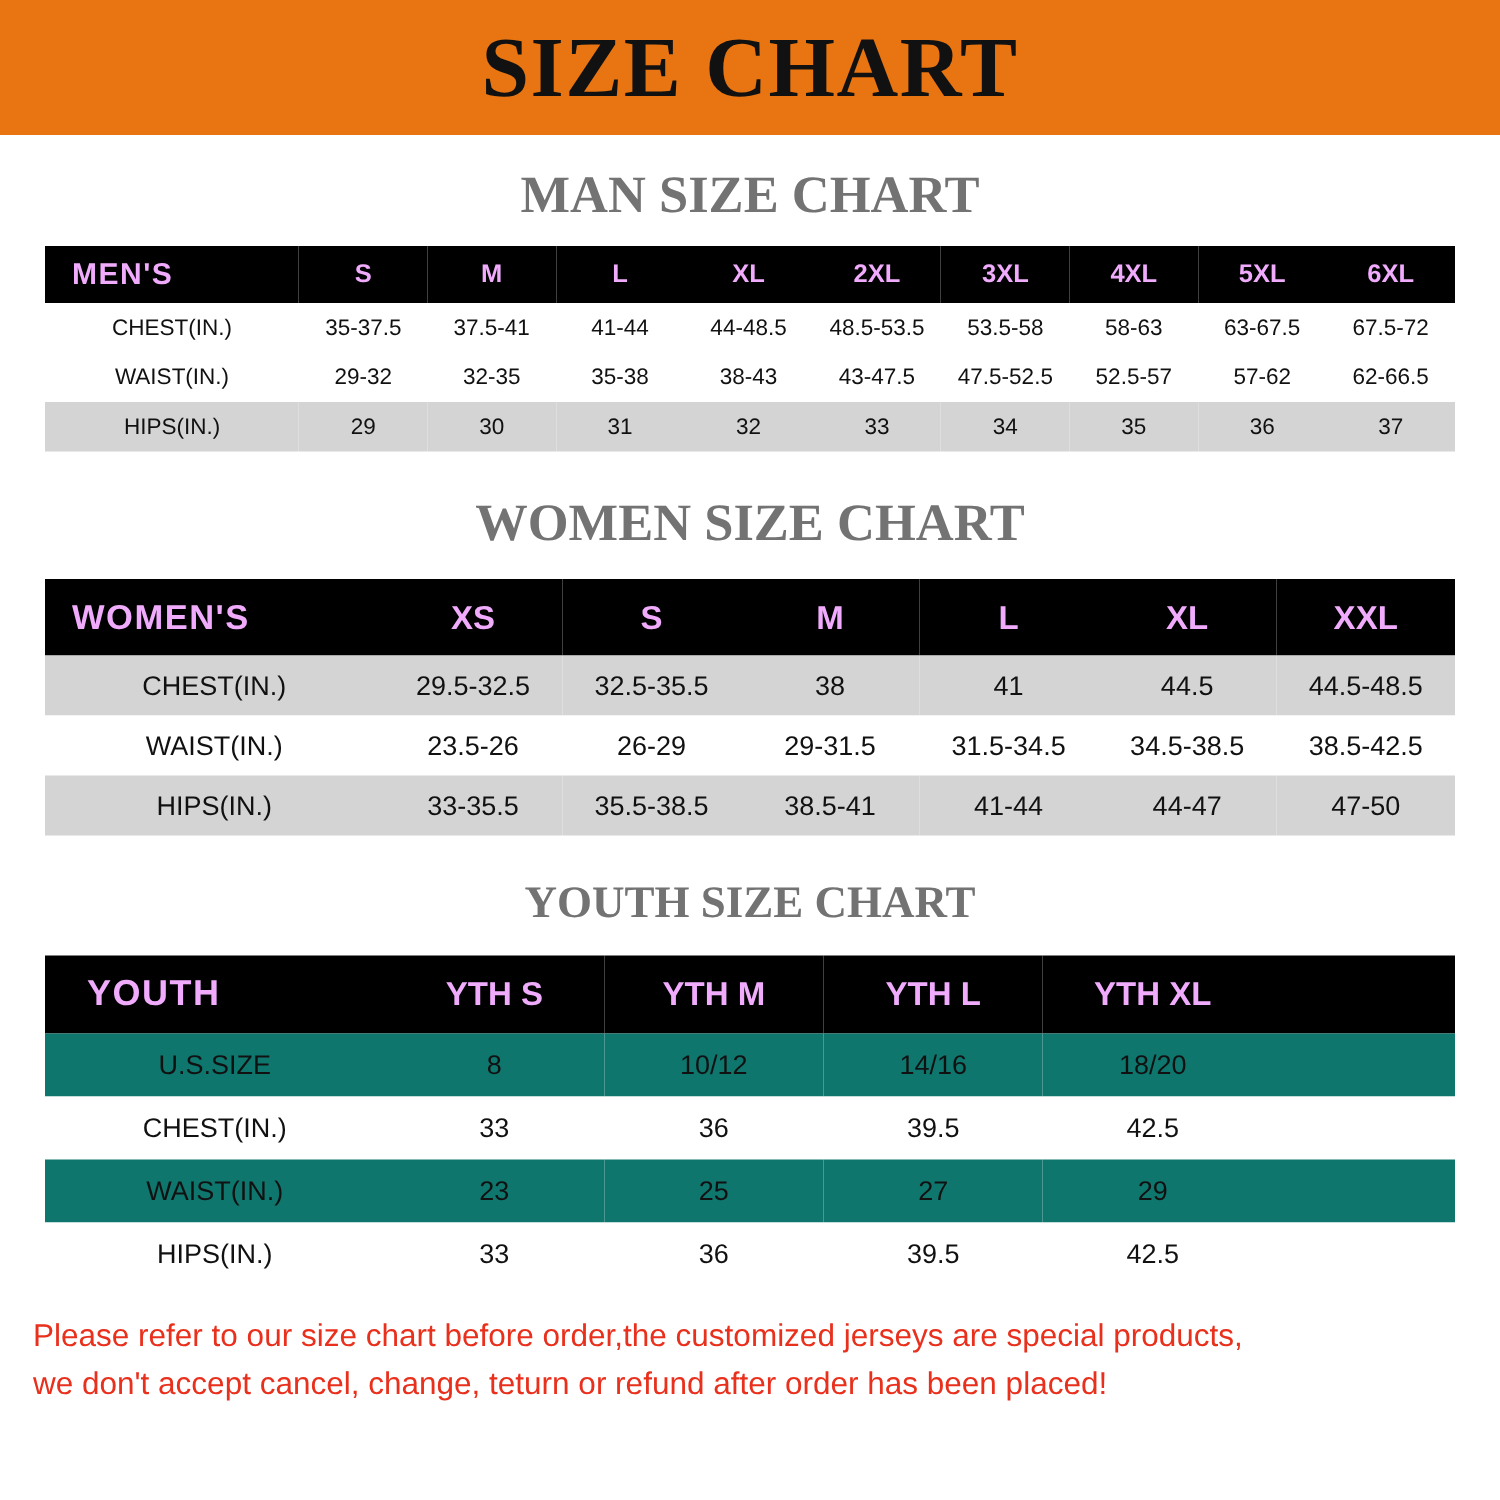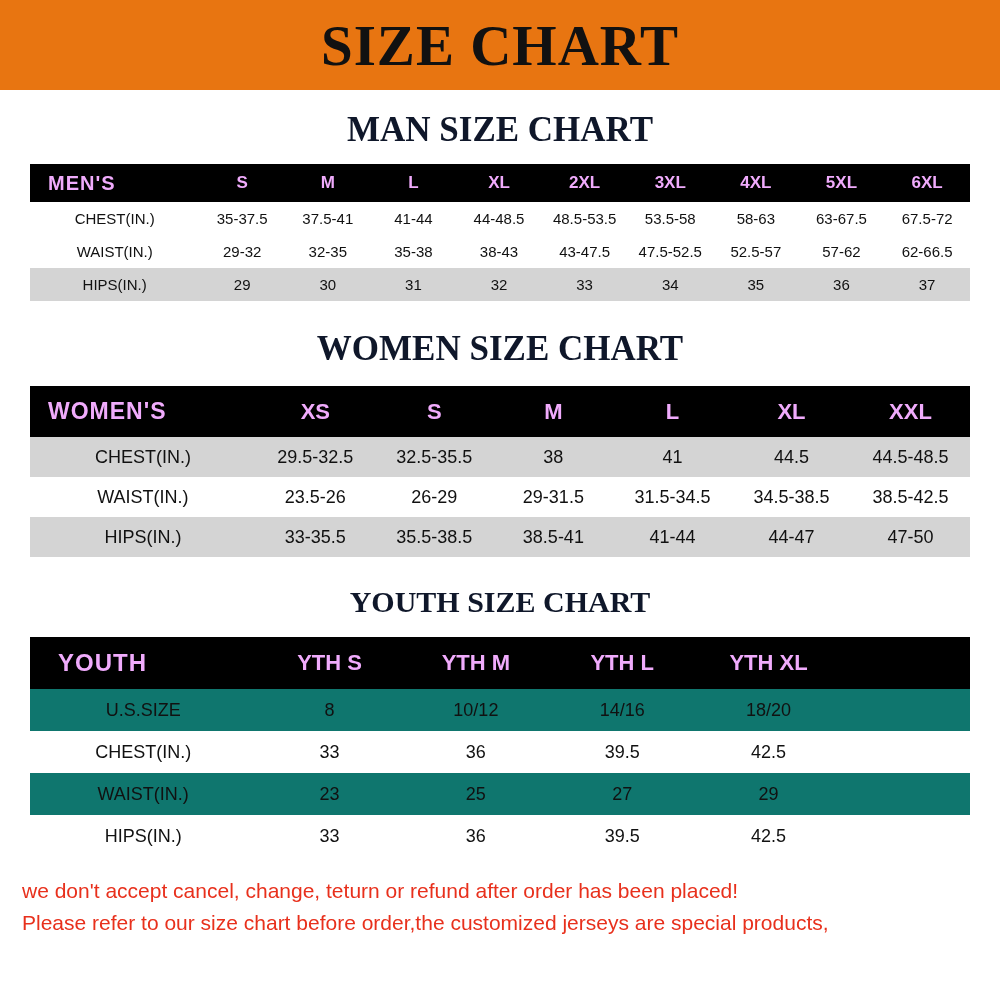--- a/index.html
+++ b/index.html
@@ -34,21 +34,21 @@
     font-size: 57px;
     letter-spacing: 1px;
     color: #111111;
     line-height: 1;
   }
   
   .section-title {
     text-align: center;
     font-family: "Liberation Serif", serif;
     font-weight: bold;
-    color: #0f172a;
+    color: #737373;
     line-height: 1;
   }
   .title-man   { font-size: 35px; margin-top: 22px; margin-bottom: 17px; }
   .title-women { font-size: 35px; margin-top: 30px; margin-bottom: 20px; }
   .title-youth { font-size: 30px; margin-top: 30px; margin-bottom: 20px; }
 
   
   .table-wrap {
     padding: 0 30px;
   }
@@ -261,17 +261,17 @@
           <td>36</td>
           <td>39.5</td>
           <td>42.5</td>
           <td></td>
         </tr>
       </tbody>
     </table>
   </div>
 
   <div class="note">
+    <span class="note-line">Please refer to our size chart before order,the customized jerseys are special products,</span>
     <span class="note-line">we don't accept cancel, change, teturn or refund after order has been placed!</span>
-    <span class="note-line">Please refer to our size chart before order,the customized jerseys are special products,</span>
   </div>
 
 </div>
 
 </body></html>

